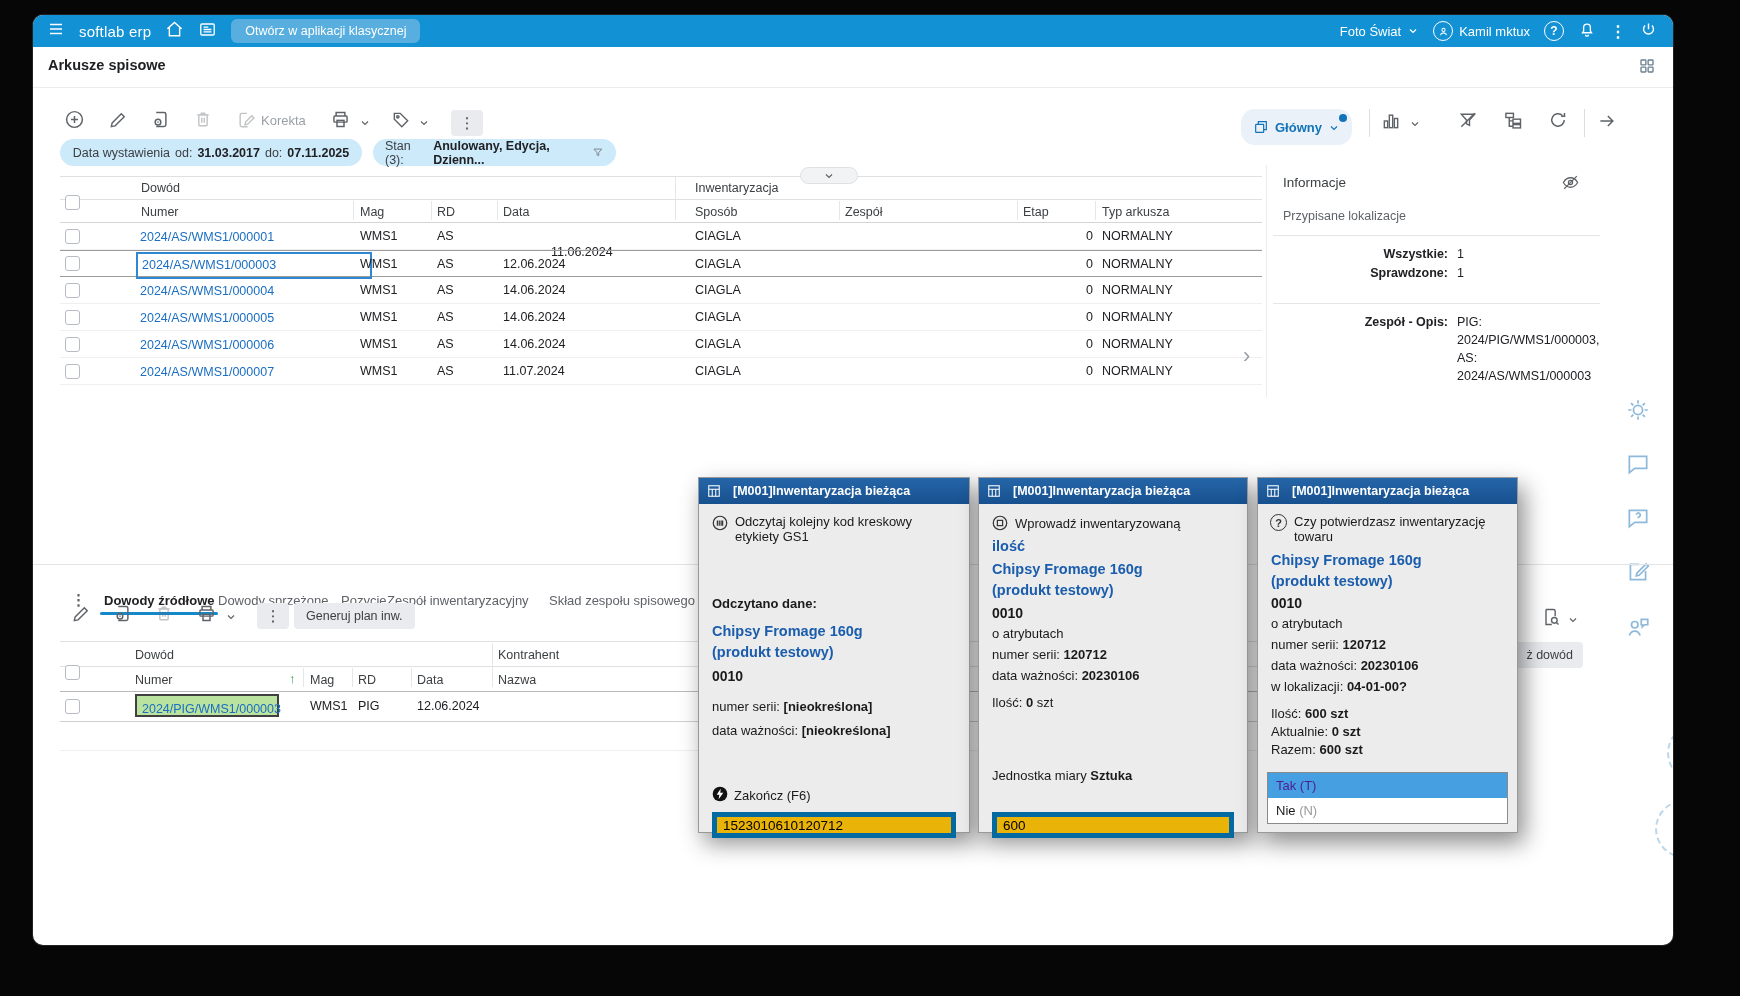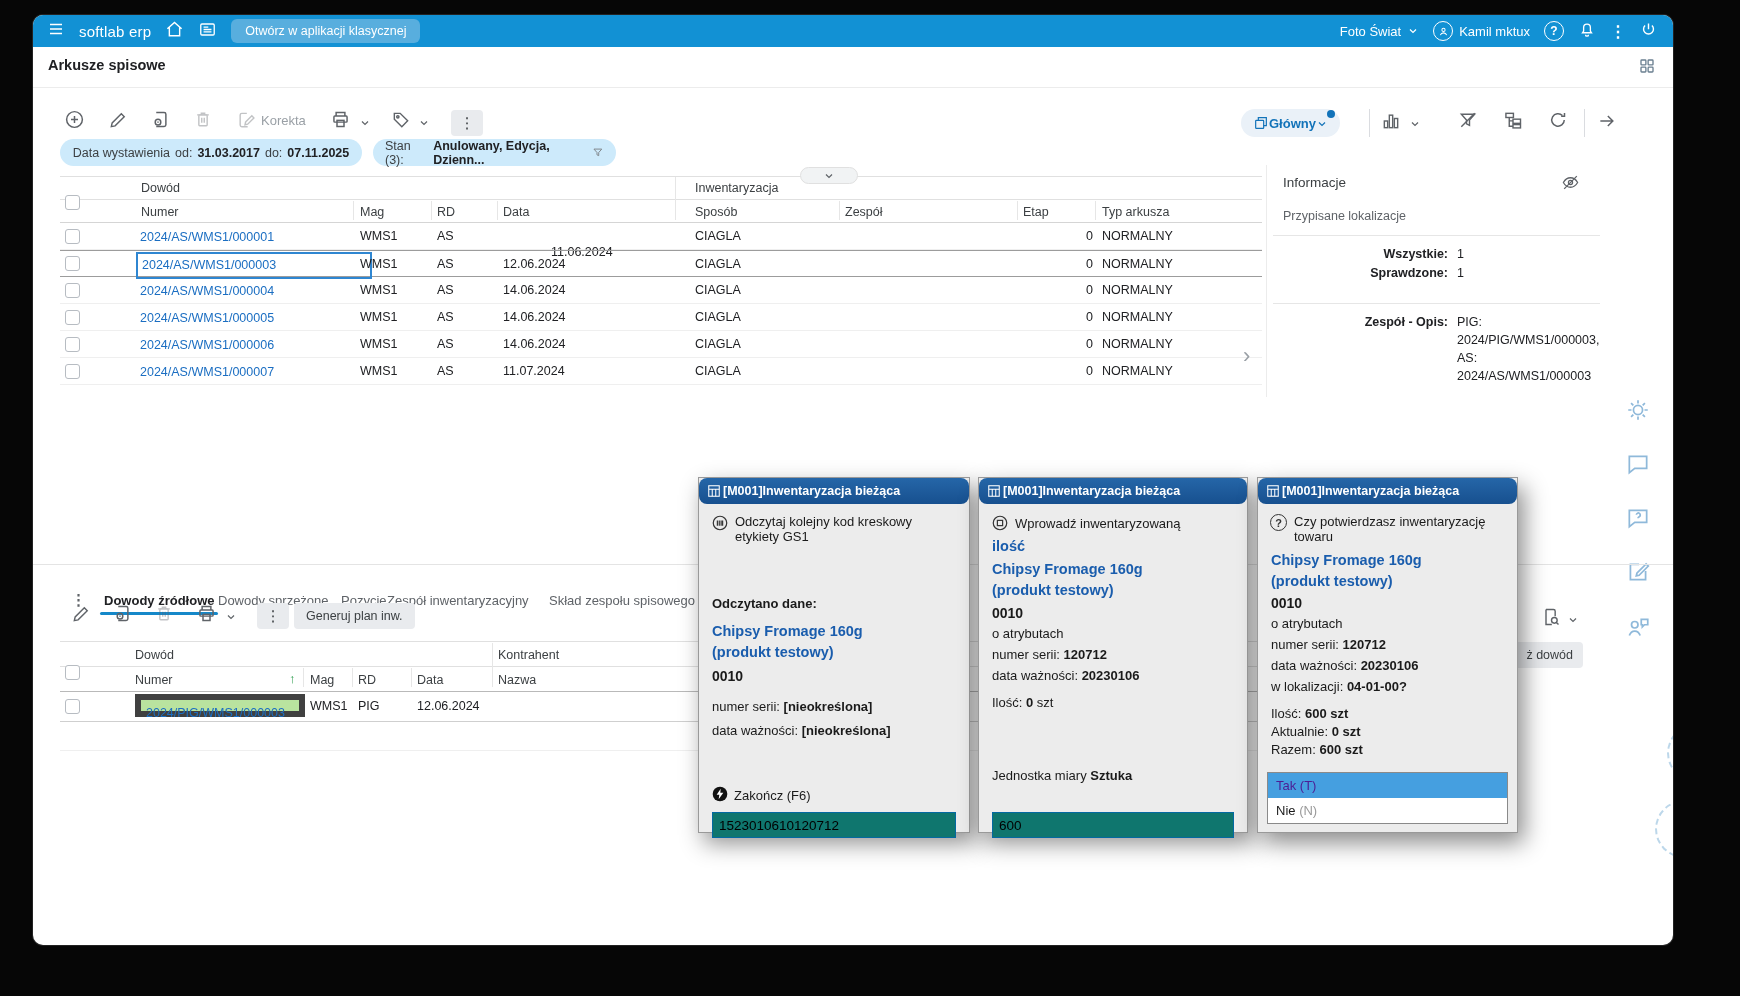--- a/index.html
+++ b/index.html
@@ -24,22 +24,22 @@
   .abs{position:absolute;}
   .dis{opacity:.38;}
   .glab{font-size:13px;color:#9aa0a6;}
   
   .chip{position:absolute;top:124px;height:27px;background:#cdeafb;border-radius:14px;display:flex;
     align-items:center;gap:5px;padding:0 12px;font-size:12.5px;color:#3c4043;box-sizing:border-box;}
   .chip b{color:#202124;}
   
   .morebtn{position:absolute;width:32px;height:26px;background:#e9ebee;border-radius:4px;border:none;
     color:#3c4043;font-size:15px;line-height:24px;}
-  .pill{position:absolute;height:28px;background:#eaf1f8;border-radius:14px;display:flex;align-items:center;
-    padding:0 12px;color:#1273b9;font-size:13px;font-weight:600;box-sizing:border-box;}
+  .pill{position:absolute;height:36px;background:#eaf1f8;border-radius:14px;display:flex;align-items:center;
+    gap:6px;padding:0 12px;color:#1273b9;font-size:13px;font-weight:600;box-sizing:border-box;}
   .graybtn{position:absolute;height:26px;background:#e9ebee;border:none;border-radius:4px;
     font-size:12.5px;color:#3c4043;font-family:inherit;padding:0 12px;}
   .vsep{position:absolute;width:1px;background:#dadce0;}
   
   .hdr{position:absolute;font-size:12.5px;font-weight:500;color:#3c4043;}
   .cell{position:absolute;font-size:12.5px;color:#202124;white-space:nowrap;}
   .link{color:#1b6ec2;}
   .hline{position:absolute;height:1px;background:#e4e6e8;}
   .cb{position:absolute;width:15px;height:15px;border:1.5px solid #b7bcc2;border-radius:3px;background:#fff;box-sizing:border-box;}
   .mtrow{position:absolute;left:27px;width:1202px;height:27px;border-bottom:1px solid #efefef;box-sizing:border-box;}
@@ -49,25 +49,25 @@
   
   .plabel{position:absolute;left:1240px;width:175px;text-align:right;font-size:12.5px;font-weight:700;color:#202124;}
   .pval{position:absolute;left:1424px;font-size:12.5px;color:#202124;white-space:nowrap;}
   
   .tab{position:absolute;top:578px;font-size:13px;color:#5f6368;}
   .tab.active{color:#202124;font-weight:700;}
   .tabline{position:absolute;height:3px;background:#1588c9;border-radius:2px;}
   
   .dlg{position:absolute;background:#ececec;border:1px solid #999;box-shadow:6px 10px 22px rgba(0,0,0,.45);box-sizing:border-box;}
   .dlgtitle{position:absolute;left:0;top:0;width:100%;height:26px;background:linear-gradient(#2566a8,#17508f);
-    color:#fff;font-size:12.5px;font-weight:700;display:flex;align-items:center;gap:2px;padding-left:8px;box-sizing:border-box;border-radius:8px;}
+    color:#fff;font-size:12.5px;font-weight:700;display:flex;align-items:center;gap:12px;padding-left:8px;box-sizing:border-box;}
   .dl{position:absolute;left:13px;font-size:13px;color:#1a1a1a;white-space:nowrap;}
   .dl b{font-weight:700;}
   .prod{color:#1a5dad;font-weight:700;font-size:14.5px;}
-  .dinput{position:absolute;left:13px;height:26px;border:1px solid #0369a1;background:#0f766e;
+  .dinput{position:absolute;left:13px;height:26px;border:5px solid #0369a1;background:#eab308;
     font-family:inherit;font-size:13.5px;padding:0 6px;box-sizing:border-box;}
   .opts{position:absolute;left:9px;border:1px solid #8a8a8a;background:#fff;box-sizing:border-box;}
   .opt{height:25px;line-height:25px;padding-left:8px;font-size:13px;color:#1a1a1a;}
   .opt.on{background:#459fe0;color:#4c1d95;}
   .opt .key{color:#9a9a9a;}
   .railic{position:absolute;left:1592px;}
   .dash{position:absolute;border:2px dashed #bcd7ea;border-radius:50%;width:54px;height:54px;}
 </style>
 </head>
 <body>
@@ -446,21 +446,21 @@
   <div class="hdr" style="left:384px;top:658px;">Data</div>
   <div class="hdr" style="left:465px;top:658px;">Nazwa</div>
   <div class="vsep" style="left:270px;top:653px;height:19px;background:#e6e6e6;"></div>
   <div class="vsep" style="left:319px;top:653px;height:19px;background:#e6e6e6;"></div>
   <div class="vsep" style="left:378px;top:653px;height:19px;background:#e6e6e6;"></div>
   <div class="vsep" style="left:459px;top:628px;height:44px;background:#e6e6e6;"></div>
   <div class="hline" style="left:27px;top:676px;width:1418px;background:#b9b9b9;"></div>
 
   <div class="abs" style="left:27px;top:677px;width:1418px;height:29px;border-bottom:1px solid #cfcfcf;">
     <div class="cb" style="left:5px;top:7px;"></div>
-    <div class="abs" style="left:75px;top:2px;width:170px;height:23px;line-height:23px;background:#b9e39f;border:6px solid #404040;padding-left:5px;box-sizing:border-box;">
+    <div class="abs" style="left:75px;top:2px;width:144px;height:23px;line-height:23px;background:#b9e39f;border:2px solid #404040;padding-left:5px;box-sizing:border-box;">
       <span style="font-size:12.5px;color:#1b6ec2;">2024/PIG/WMS1/000003</span>
     </div>
     <div class="cell" style="left:250px;top:7px;">WMS1</div>
     <div class="cell" style="left:298px;top:7px;">PIG</div>
     <div class="cell" style="left:357px;top:7px;">12.06.2024</div>
   </div>
   <div class="hline" style="left:27px;top:735px;width:1418px;background:#efefef;"></div>
 
   <div class="dlg" style="left:665px;top:462px;width:272px;height:356px;">
     <div class="dlgtitle">

